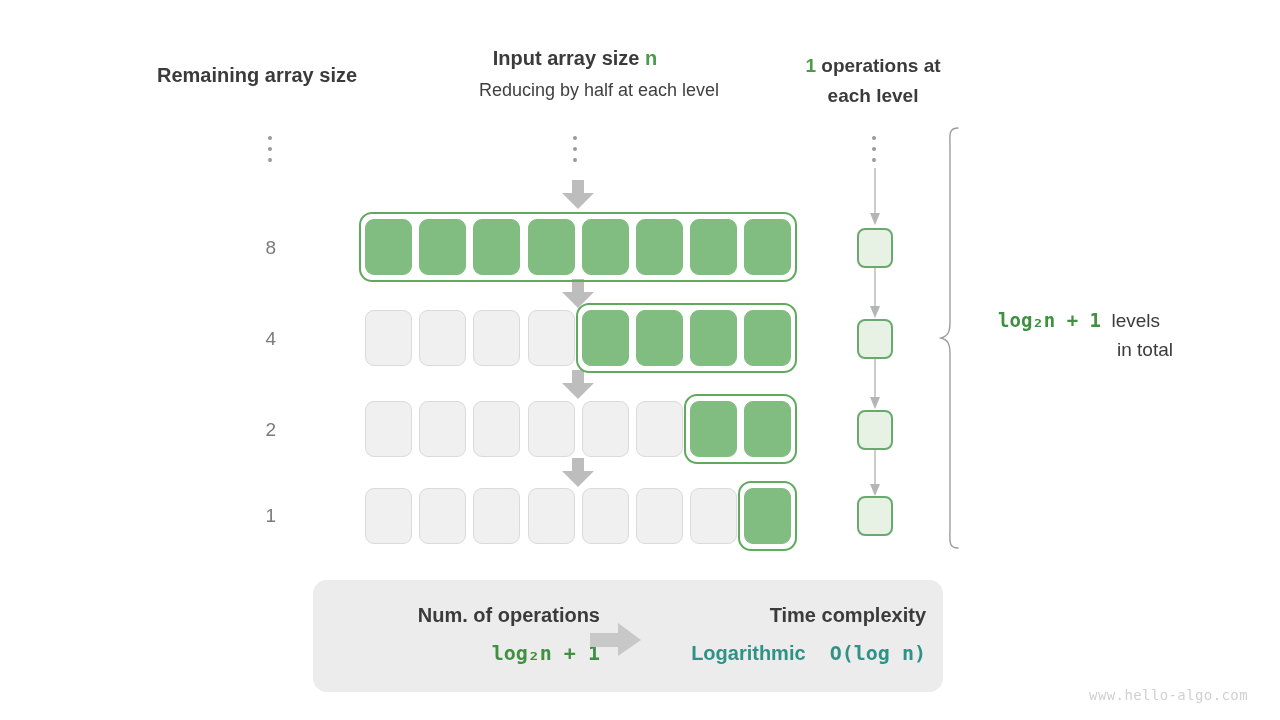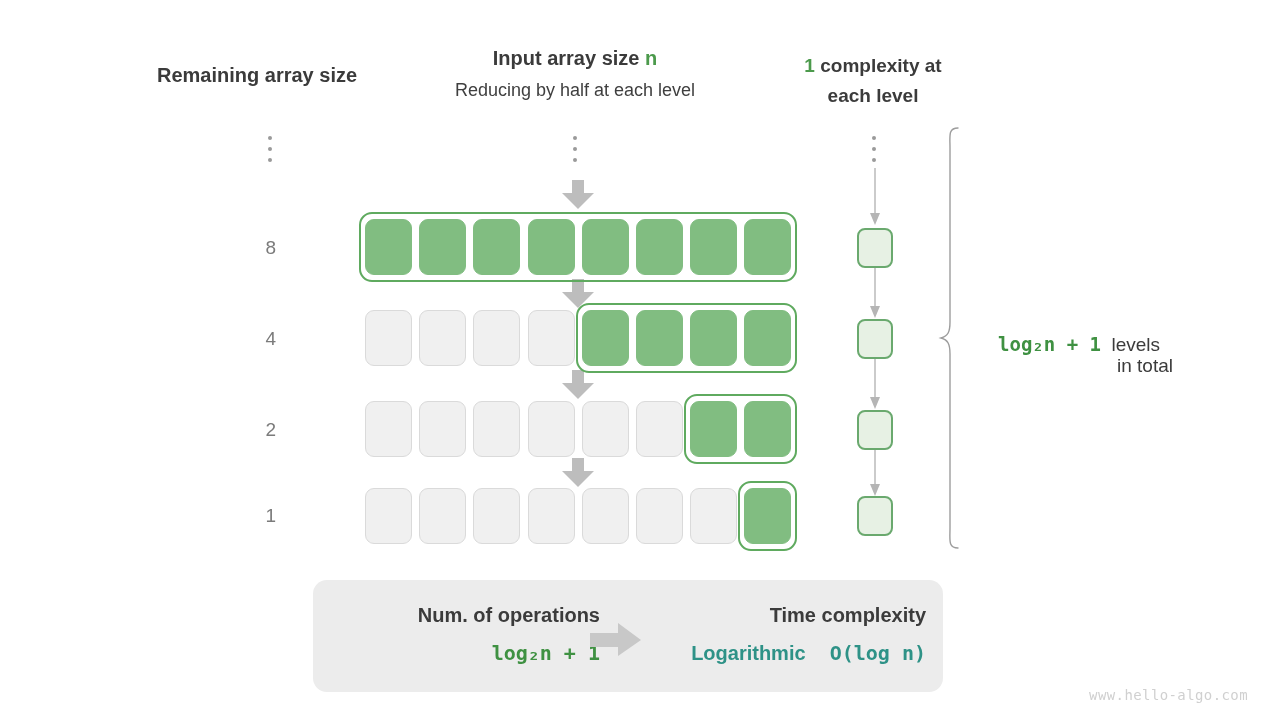--- a/index.html
+++ b/index.html
@@ -7,21 +7,21 @@
     width:1280px;height:720px;background:#ffffff;
     font-family:"Liberation Sans",sans-serif;
     color:#3c3c3c;overflow:hidden;position:relative;
   }
   .stage{position:absolute;left:0;top:0;width:1280px;height:720px;}
 
   
   .hdr{position:absolute;font-weight:bold;color:#3b3b3b;white-space:nowrap;}
   #hdr-left{left:157px;top:64px;font-size:20px;}
   #hdr-mid{left:575px;top:47px;font-size:20px;transform:translateX(-50%);}
-  #hdr-mid-sub{left:575px;top:80px;font-size:18px;font-weight:normal;color:#3f3f3f;transform:translateX(-50%);}
+  #hdr-mid-sub{left:599px;top:80px;font-size:18px;font-weight:normal;color:#3f3f3f;transform:translateX(-50%);}
   #hdr-right{left:873px;top:51px;font-size:19px;transform:translateX(-50%);text-align:center;line-height:30px;}
   .green{color:#4c9a4c;}
 
   
   .size-label{position:absolute;font-size:19px;color:#7b7b7b;text-align:right;width:40px;}
 
   
   .vdots{position:absolute;width:6px;}
   .vdots i{display:block;width:4px;height:4px;border-radius:50%;background:#9a9a9a;margin-bottom:7px;}
 
@@ -44,21 +44,21 @@
   
   .opbox{
     position:absolute;width:36px;height:40px;border-radius:8px;
     background:#e7f1e4;border:2px solid #6aa96e;box-sizing:border-box;
   }
   .oparrow{position:absolute;width:12px;}
   .oparrow svg{display:block;}
 
   
   #brace{position:absolute;left:938px;top:126px;}
-  #total-label{position:absolute;left:998px;top:306px;width:200px;line-height:20px;margin-top:28px;}
+  #total-label{position:absolute;left:998px;top:306px;width:200px;line-height:28px;}
   #total-label .mono{font-family:"DejaVu Sans Mono",monospace;font-weight:bold;font-size:19px;color:#3f9142;}
   #total-label .txt{font-size:19px;color:#3b3b3b;}
   #total-label .line2{display:block;text-align:right;width:175px;}
 
   
   #panel{
     position:absolute;left:313px;top:580px;width:630px;height:112px;
     background:#ececec;border-radius:14px;
   }
   .panel-col{position:absolute;text-align:right;}
@@ -81,21 +81,21 @@
 <div class="stage">
 
   <div class="hdr" id="hdr-mid">
     <span>Input array size </span><span class="green">n</span>
   </div>
 
   <div class="hdr" id="hdr-left">Remaining array size</div>
   <div class="hdr" id="hdr-mid-sub">Reducing by half at each level</div>
 
   <div class="hdr" id="hdr-right">
-    <span class="green">1</span><span> complexity at</span><br>
+    <span class="green">1</span><span> operations at</span><br>
     <span>each level</span>
   </div>
 
   <div class="vdots" id="dots-left" style="left:268px;top:136px;">
     <i></i>
       <i></i>
       <i></i>
   </div>
   <div class="size-label" id="size-0" style="left:236px;top:237px;">8</div>
   <div class="size-label" id="size-1" style="left:236px;top:328px;">4</div>

